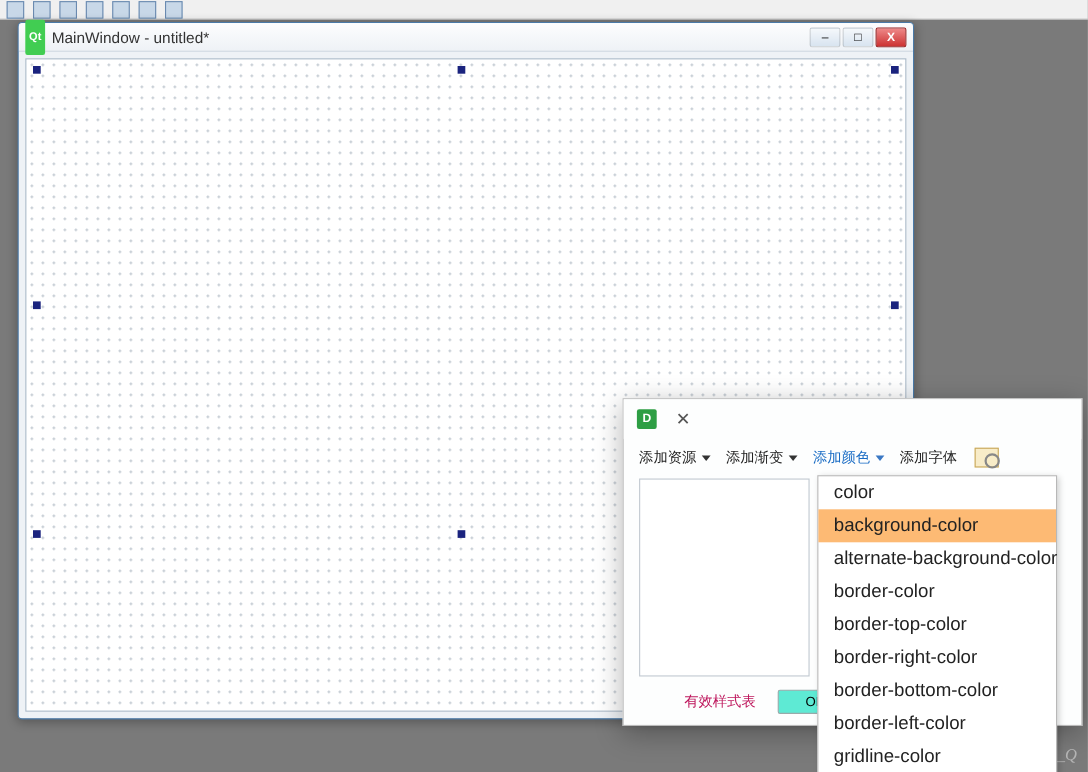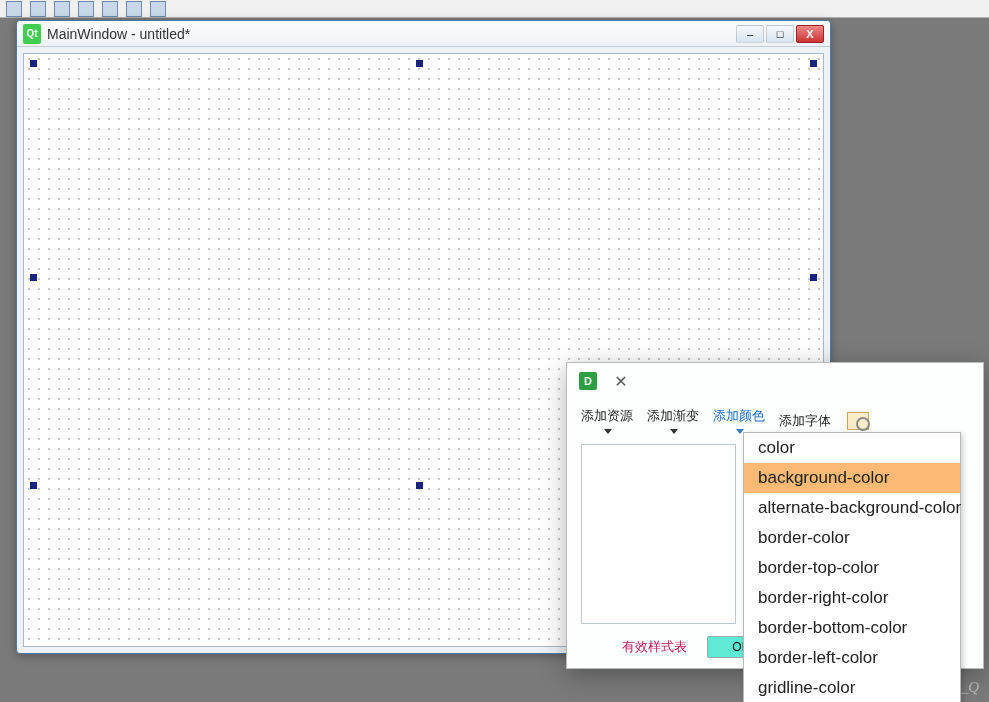--- a/index.html
+++ b/index.html
@@ -3,39 +3,39 @@
   <meta charset="utf-8">
   <style>
     * { margin: 0; padding: 0; box-sizing: border-box; font-family: "Microsoft YaHei", "Segoe UI", sans-serif; font-size: 13px; }
     body { width: 989px; height: 702px; background: #7a7a7a; position: relative; overflow: hidden; }
     
     .toolbar-top { position: absolute; top: 0; left: 0; width: 989px; height: 18px; background: #f0f0f0; display: flex; gap: 8px; padding: 0 6px; align-items: center; border-bottom: 1px solid #b0b0b0;}
     .tb-icon { width: 16px; height: 16px; background: #c8d8e8; border: 1px solid #6a8ab0; }
     
     .main-window { position: absolute; top: 20px; left: 16px; width: 815px; height: 634px; background: #eef2f6; border: 1px solid #4a7aa8; border-radius: 4px; box-shadow: 0 2px 10px rgba(0,0,0,0.3); }
     .titlebar { height: 26px; background: linear-gradient(#fdfdfe, #eef2f6); display: flex; align-items: center; padding: 0 6px; border-bottom: 1px solid #c0ccd8; border-radius: 4px 4px 0 0; }
-    .qt-badge { width: 18px; height: 20px; background: #41cd52; color: #fff; font-size: 10px; font-weight: bold; display: flex; align-items: center; justify-content: center; border-radius: 2px; margin-right: 6px; }
+    .qt-badge { width: 18px; height: 32px; background: #41cd52; color: #fff; font-size: 10px; font-weight: bold; display: flex; align-items: center; justify-content: center; border-radius: 2px; margin-right: 6px; }
     .title-text { flex: 1; color: #333; font-size: 14px; }
     .win-controls { display: flex; gap: 2px; }
     .win-btn { width: 28px; height: 18px; border-radius: 2px; display: flex; align-items: center; justify-content: center; font-size: 11px; border: 1px solid rgba(0,0,0,0.15); }
     .win-min { background: linear-gradient(#f5f8fb,#d8e4f0); }
     .win-max { background: linear-gradient(#f5f8fb,#d8e4f0); }
     .win-close { background: linear-gradient(#e88,#c33); color: #fff; font-weight: bold; border-color: #922;}
     
     .design-surface { position: relative; margin: 6px; height: 594px; background: #fff; border: 1px solid #a8b8c8; background-image: radial-gradient(circle, #c0c8d0 1px, transparent 1px); background-size: 10px 10px; }
     .handle { position: absolute; width: 7px; height: 7px; background: #1a237e; }
     
     .dialog { position: absolute; top: 362px; left: 566px; width: 418px; border: 1px solid #bbb; background: #fdfefe; box-shadow: 0 6px 24px rgba(0,0,0,0.3); }
     .dialog-titlebar { height: 36px; display: flex; align-items: center; padding: 0 12px; background: #fdfefe; }
     .d-badge { width: 18px; height: 18px; background: #2e9e44; color: #fff; font-size: 11px; font-weight: bold; display: flex; align-items: center; justify-content: center; border-radius: 2px; margin-right: 8px; }
     .d-title { flex: 1; color: #333; font-size: 14px; }
     .d-close { width: 32px; height: 28px; display: flex; align-items: center; justify-content: center; font-size: 16px; color: #555; cursor: pointer; }
     
     .dialog-toolbar { display: flex; align-items: center; gap: 14px; padding: 8px 14px 10px 14px; }
-    .tb-btn { display: flex; align-items: center; gap: 4px; color: #222; cursor: pointer; white-space: nowrap; flex-direction: column; }
+    .tb-btn { display: flex; align-items: center; gap: 4px; color: #222; cursor: pointer; white-space: nowrap; }
     .tb-arrow { width: 0; height: 0; border-left: 4px solid transparent; border-right: 4px solid transparent; border-top: 5px solid #333; margin-left: 1px; }
     .tb-arrow.blue { border-top-color: #3a78c4; }
     .font-icon { width: 22px; height: 18px; background: #f8ecc8; border: 1px solid #c8a85c; position: relative; margin-left: 2px; }
     .font-icon::after { content: ""; position: absolute; right: -2px; bottom: -2px; width: 10px; height: 10px; border: 2px solid #888; border-radius: 50%; background: transparent;}
     
     .editor-box { margin: 0 14px 6px 14px; width: 155px; height: 180px; background: #fff; border: 1px solid #c0c8d0; }
     
     .dialog-bottom { display: flex; align-items: center; gap: 12px; padding: 6px 14px 10px 14px; }
     .valid-label { color: #be185d; margin-left: 41px; }
     .ok-btn { width: 68px; height: 22px; background: #5eead4; border: 1px solid #9aa; border-radius: 2px; font-size: 12px; display: flex; align-items: center; justify-content: center; cursor: pointer; margin-left: 8px; }

